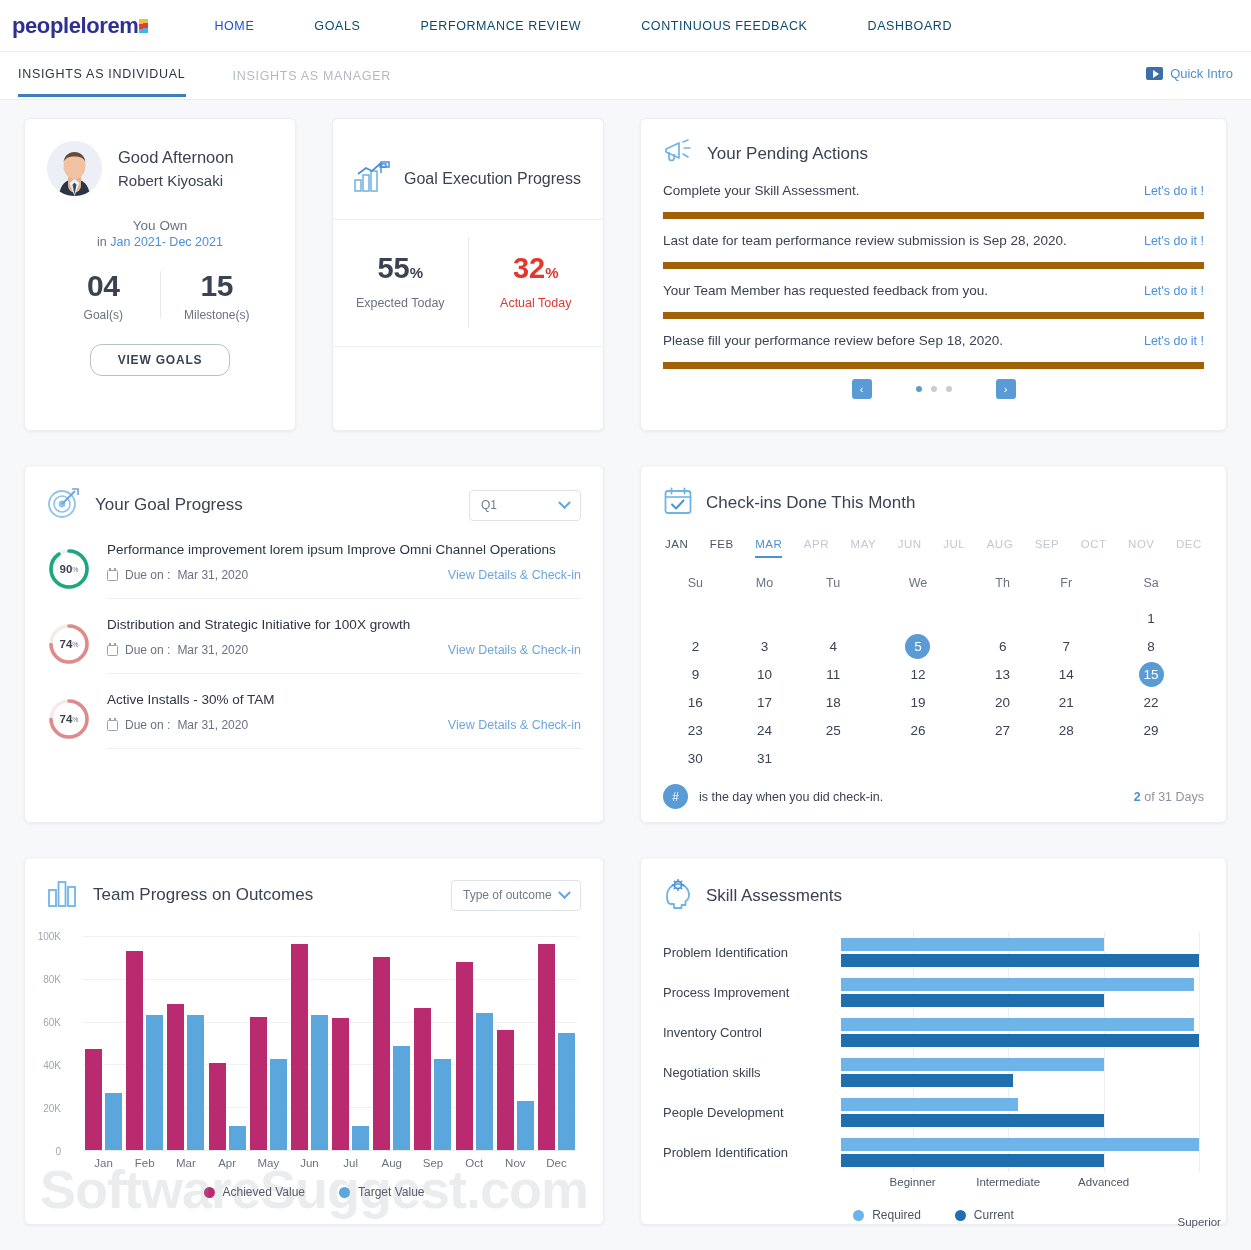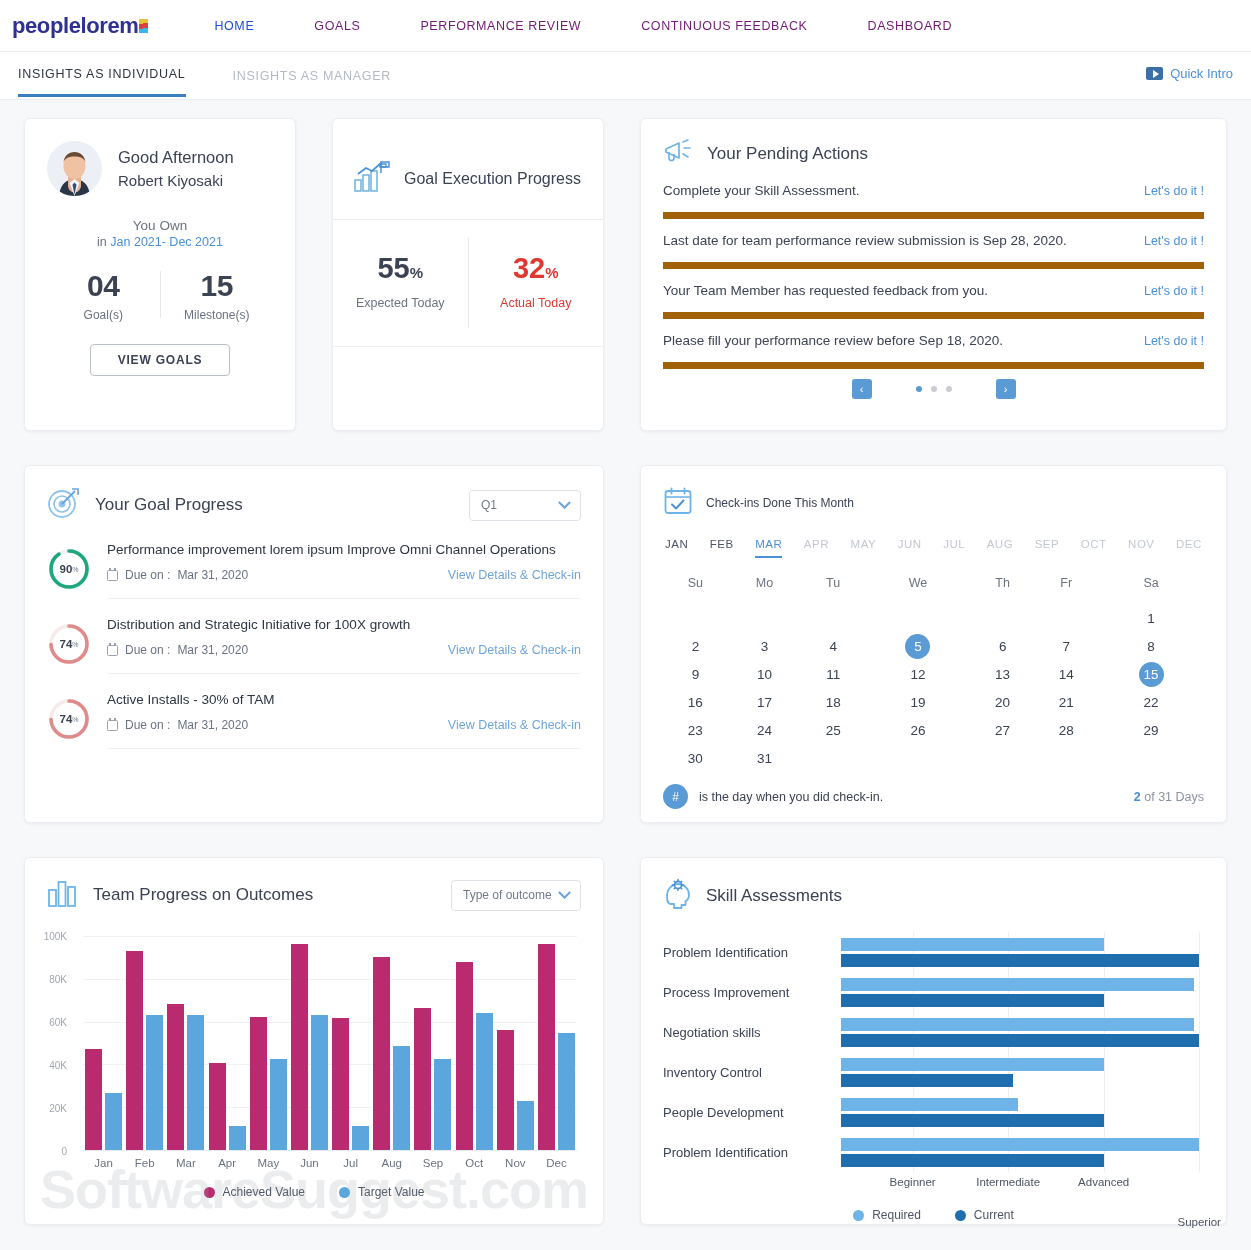--- a/index.html
+++ b/index.html
@@ -17,21 +17,21 @@
     border-bottom: 1px solid #ececf0; position: relative;
   }
   .logo { display: flex; align-items: center; margin-left: 12px; margin-right: 36px;
           font-size: 22px; letter-spacing: -0.4px; font-weight: 700; }
   .logo .p1 { color: #2f3192; }
   .logo .p2 { color: #2f3192; }
   .logo .mark { width: 9px; height: 14px; margin-left: 1px; margin-top: 1px;
                 background: linear-gradient(170deg,#e8c33a 0%, #e8c33a 33%, #d8423c 33%, #d8423c 66%, #3bb6e8 66%); }
   .nav { display: flex; align-items: center; gap: 0; }
   .nav-item {
-    font-size: 12.5px; letter-spacing: 0.6px; color: #701a75; padding: 0 30px;
+    font-size: 12.5px; letter-spacing: 0.6px; color: #0c4a6e; padding: 0 30px;
     cursor: pointer; text-transform: uppercase;
   }
   .nav-item.active { color: #1d4ed8; }
 
   
   .subbar {
     height: 48px; background: #ffffff; display: flex; align-items: center;
     border-bottom: 1px solid #ececf0; position: relative;
   }
   .tab {
@@ -77,21 +77,21 @@
   .youown { text-align: center; font-size: 13.5px; color: #6b7280; margin-top: 22px; }
   .period { text-align: center; font-size: 12.5px; color: #6b7280; margin-top: 2px; }
   .period span { color: #4a90d9; }
   .stats { display: flex; margin-top: 20px; }
   .stat { flex: 1; text-align: center; }
   .stat .num { font-size: 30px; font-weight: 700; color: #3b4252; letter-spacing: -0.5px; }
   .stat .lbl { font-size: 12px; color: #6b7280; margin-top: 5px; }
   .stat-div { width: 1px; background: #e6e8ec; margin: 2px 0 4px; }
   .viewgoals {
     display: block; margin: 22px auto 0; width: 140px; height: 32px;
-    background: #fff; border: 1px solid #b9bfc9; border-radius: 4px;
+    background: #fff; border: 1px solid #b9bfc9; border-radius: 12px;
     font-size: 12px; letter-spacing: 0.8px; font-weight: 700; color: #3b4252;
     font-family: "Liberation Sans", sans-serif; cursor: pointer;
   }
 
   .card-goalexec { width: 272px; height: 313px; }
   .gx-head { display: flex; align-items: center; gap: 13px; padding: 20px 20px 0 20px; height: 100px; }
   .gx-title { font-size: 16px; line-height: 1.45; color: #3b4252; }
   .gx-div { height: 1px; background: #eceef1; }
   .gx-body { display: flex; height: 126px; }
   .gx-cell { flex: 1; text-align: center; padding-top: 32px; }
@@ -144,21 +144,21 @@
   .goal-name { font-size: 13.5px; color: #2d3542; }
   .goal-meta { display: flex; align-items: center; justify-content: space-between; margin-top: 11px; }
   .goal-due { display: flex; align-items: center; gap: 7px; font-size: 12px; color: #6b7280; }
   .cal-ico { width: 11px; height: 11px; border: 1.3px solid #9aa1ad; border-radius: 1.5px; position: relative; }
   .cal-ico::before { content:""; position:absolute; top:-3px; left:1px; width:2px; height:3px; background:#9aa1ad; }
   .cal-ico::after { content:""; position:absolute; top:-3px; right:1px; width:2px; height:3px; background:#9aa1ad; }
   .goal-link { font-size: 12.5px; color: #6fa5db; cursor: pointer; }
 
   .card-checkin { flex: 1; height: 358px; padding: 20px 22px; }
   .ci-head { display: flex; align-items: center; gap: 13px; }
-  .ci-title { font-size: 12px; color: #3b4252; }
+  .ci-title { font-size: 17px; color: #3b4252; }
   .months { display: flex; justify-content: space-between; margin-top: 18px; padding: 0 2px; }
   .month { font-size: 11.5px; letter-spacing: 0.5px; color: #c2c7d0; cursor: pointer; padding-bottom: 6px; }
   .month.seen { color: #4d5563; }
   .month.cur { color: #4a90d9; border-bottom: 2px solid #4a90d9; }
   .caltbl { width: 100%; border-collapse: collapse; margin-top: 12px; }
   .caltbl th { font-size: 12.5px; font-weight: 400; color: #6b7280; padding: 6px 0 14px; }
   .caltbl td { font-size: 13.5px; color: #3b4252; text-align: center; height: 28px; }
   .daymark {
     display: inline-flex; align-items: center; justify-content: center;
     width: 25px; height: 25px; border-radius: 50%; background: #5b9bd5; color: #fff;
@@ -172,21 +172,21 @@
   .ci-count { font-size: 12.5px; color: #8d94a1; }
   .ci-count b { color: #4a90d9; font-weight: 700; }
 
   
   .card-teamprog { width: 580px; height: 368px; padding: 20px 22px; position: relative; }
   .tp-head { display: flex; align-items: center; justify-content: space-between; }
   .tp-left { display: flex; align-items: center; gap: 14px; }
   .tp-title { font-size: 17px; color: #3b4252; }
   .barchart { position: relative; height: 215px; margin: 24px 0 0 0; }
   .yaxis { position: absolute; left: 0; top: 0; bottom: 0; width: 32px; }
-  .ytick { position: absolute; right: 12px; font-size: 10px; color: #a0a6b1; transform: translateY(-50%); margin-left: 20px; }
+  .ytick { position: absolute; right: 18px; font-size: 10px; color: #a0a6b1; transform: translateY(-50%); margin-left: 20px; }
   .plot { position: absolute; left: 36px; right: 4px; top: 0; bottom: 0; border-bottom: 1px solid #e9ebee; }
   .gridline { position: absolute; left: 0; right: 0; height: 1px; background: #f0f1f4; }
   .bars { position: absolute; inset: 0; display: flex; align-items: flex-end; }
   .bargrp { flex: 1; display: flex; align-items: flex-end; justify-content: center; gap: 3px; height: 100%; }
   .bar { width: 17px; }
   .bar.ach { background: #b92b6e; }
   .bar.tgt { background: #5ba6dd; }
   .xlabels { display: flex; margin-left: 36px; margin-right: 4px; margin-top: 6px; }
   .xlabels div { flex: 1; text-align: center; font-size: 11.5px; color: #6b7280; }
   .chart-legend { display: flex; align-items: center; justify-content: center; gap: 34px; margin-top: 16px; }
@@ -675,22 +675,22 @@
             <path d="M15 1.5v2 M15 10.5v2 M9.5 7h2 M18.5 7h2 M11.2 3.2l1.4 1.4 M17.4 9.4l1.4 1.4 M18.8 3.2l-1.4 1.4 M12.6 9.4l-1.4 1.4" stroke="#4a90d9" stroke-width="1.4" stroke-linecap="round"></path>
           </svg>
         </span>
         <div class="sk-title">Skill Assessments</div>
       </div>
 
       <div class="skwrap">
         <div class="sklabels" id="sklabels">
             <div class="sklabel">Problem Identification</div>
             <div class="sklabel">Process Improvement</div>
+            <div class="sklabel">Inventory Control</div>
             <div class="sklabel">Negotiation skills</div>
-            <div class="sklabel">Inventory Control</div>
             <div class="sklabel">People Development</div>
             <div class="sklabel">Problem Identification</div>
           </div>
         <div class="skplot" id="skplot">
             <div class="skgrid" style="left: 19.7368%;"></div>
             <div class="skgrid" style="left: 46.0526%;"></div>
             <div class="skgrid" style="left: 72.3684%;"></div>
             <div class="skgrid" style="left: 98.6842%;"></div>
             <div class="skrow">
               <div class="skbar req" style="width: 72.3684%; background: rgb(111, 180, 232);"></div>

